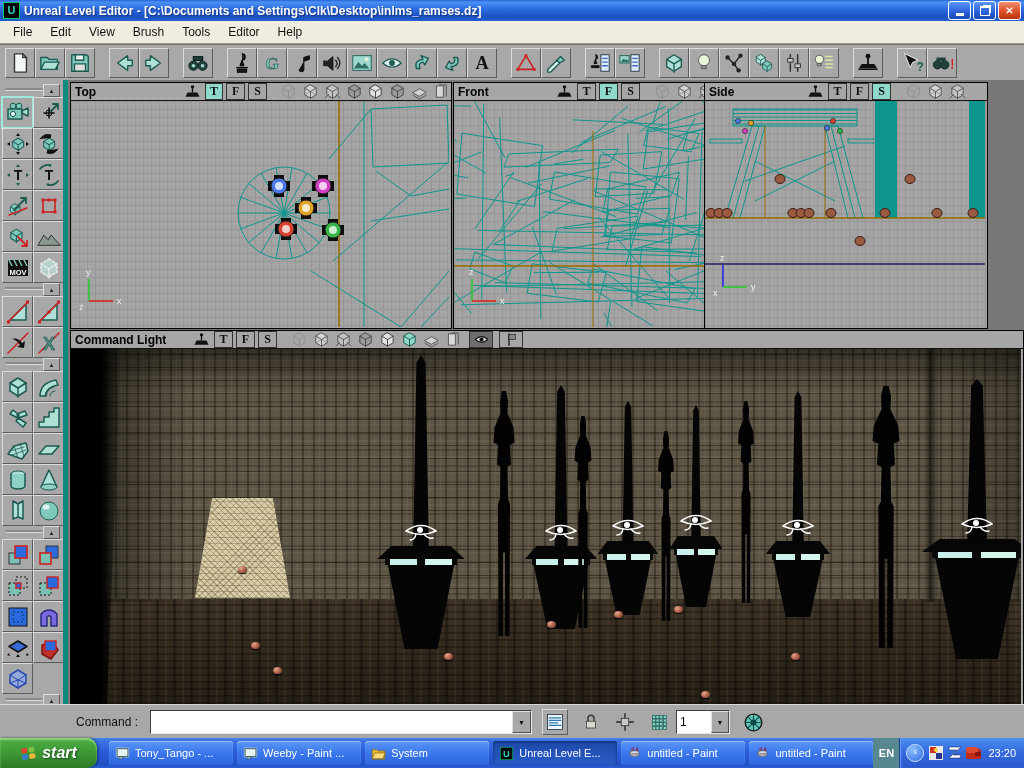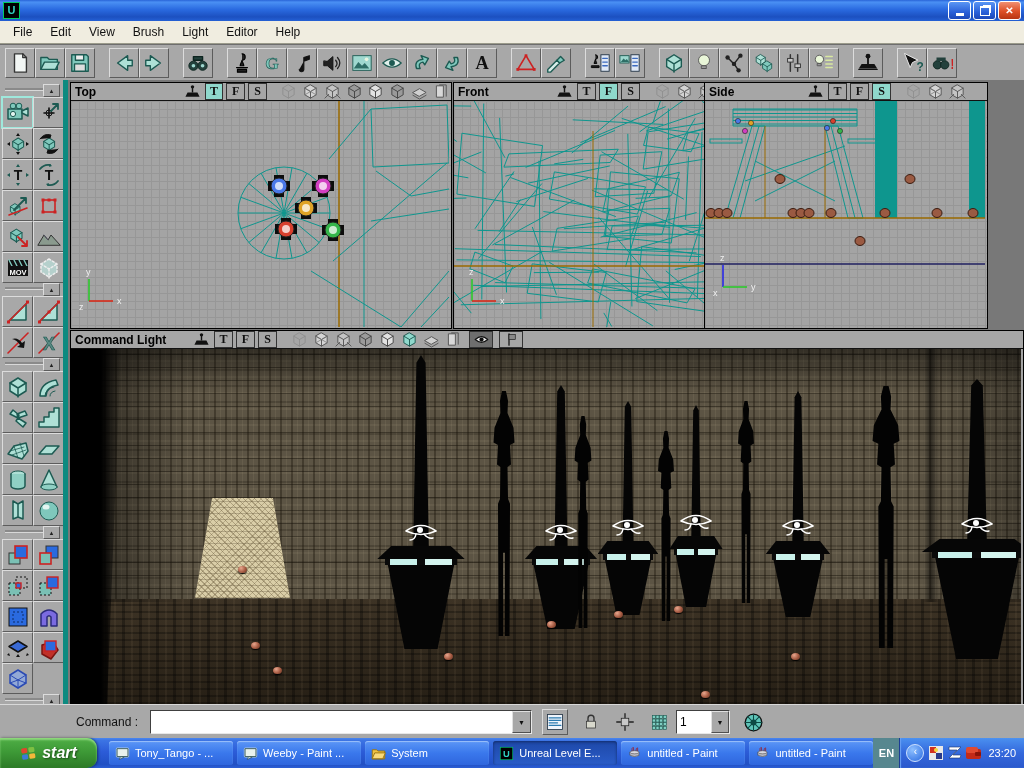--- a/index.html
+++ b/index.html
@@ -145,37 +145,38 @@
   .tray-ico{width:15px;height:15px;display:flex;align-items:center;justify-content:center;}
   #clock{color:#fff;font-size:11px;margin-left:3px;}
 </style>
 </head>
 <body>
 
 <div id="screen">
 
   <div id="titlebar">
     <div class="app-icon">U</div>
+    <div class="title-text">Unreal Level Editor - [C:\Documents and Settings\Clk\Desktop\inlms_ramses.dz]</div>
     <div class="win-btns">
       <div class="winbtn">
           <span class="min-glyph"></span>
         </div>
       <div class="winbtn">
           <span class="restore-glyph"></span>
         </div>
       <div class="winbtn close">✕</div>
     </div>
   </div>
 
   <div id="menubar">
       <div class="menu-item">File</div>
       <div class="menu-item">Edit</div>
       <div class="menu-item">View</div>
       <div class="menu-item">Brush</div>
-      <div class="menu-item">Light</div>
+      <div class="menu-item">Tools</div>
       <div class="menu-item">Editor</div>
       <div class="menu-item">Help</div>
     </div>
   <div id="toolbar">
       <div class="tb-group">
         <div class="tb-btn">
           <span style="display:flex;width:22px;height:22px">
             <svg width="22" height="22" viewBox="0 0 24 24">
               <path d="M6 2h9l4 4v16H6z" fill="#f2f6f4" stroke="#333" stroke-width="1.5" stroke-linejoin="round" stroke-linecap="round"></path>
               <path d="M15 2v4h4" fill="none" stroke="#333" stroke-width="1.5" stroke-linejoin="round" stroke-linecap="round"></path>

